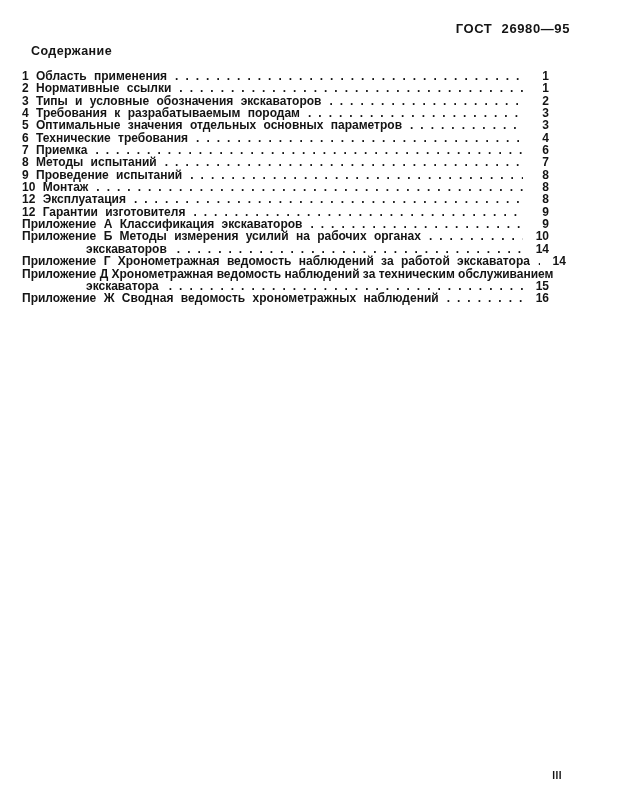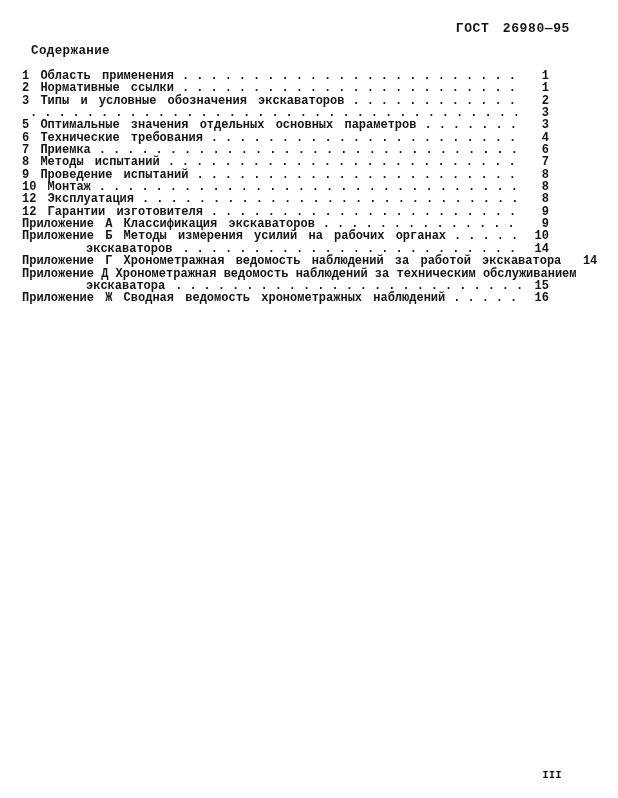--- a/index.html
+++ b/index.html
@@ -5,21 +5,21 @@
   html, body {
     margin: 0;
     padding: 0;
     background: #e8e8e8;
   }
   .page {
     position: relative;
     width: 618px;
     height: 798px;
     background: #ffffff;
-    font-family: Liberation Mono, monospace;
+    font-family: Liberation Sans, sans-serif;
     font-weight: 700;
     color: #141414;
     overflow: hidden;
   }
   .std-number {
     position: absolute;
     top: 21px;
     right: 48px;
     font-size: 13px;
     letter-spacing: 0.6px;
@@ -112,20 +112,21 @@
       <span class="pg">1</span>
     </div>
 
     <div class="row row-flex">
       <span class="t">3 Типы и условные обозначения экскаваторов</span>
       <span class="leader">..........................................................................................</span>
       <span class="pg">2</span>
     </div>
 
     <div class="row row-flex">
+      <span class="t">4 Требования к разрабатываемым породам</span>
       <span class="leader">..........................................................................................</span>
       <span class="pg">3</span>
     </div>
 
     <div class="row row-flex">
       <span class="t">5 Оптимальные значения отдельных основных параметров</span>
       <span class="leader">..........................................................................................</span>
       <span class="pg">3</span>
     </div>
 

